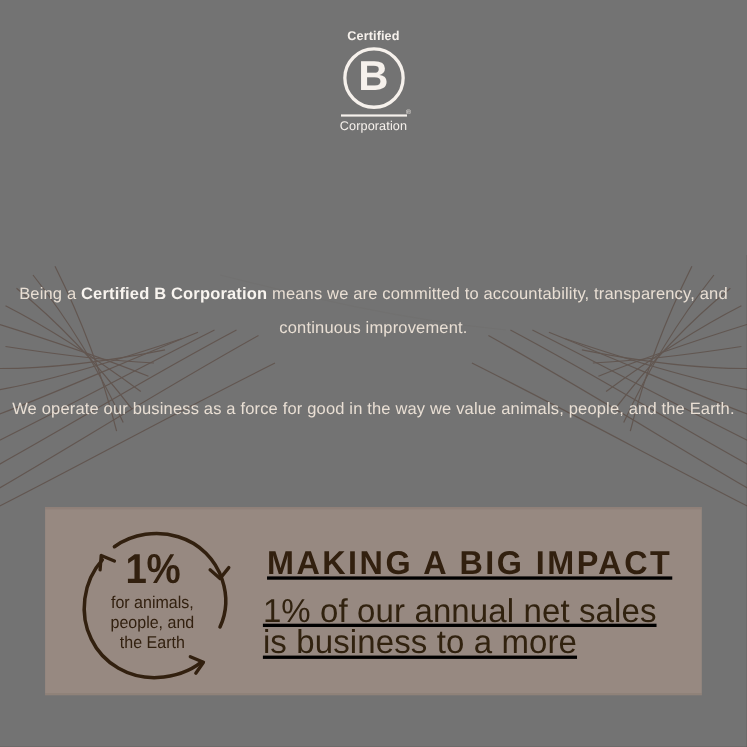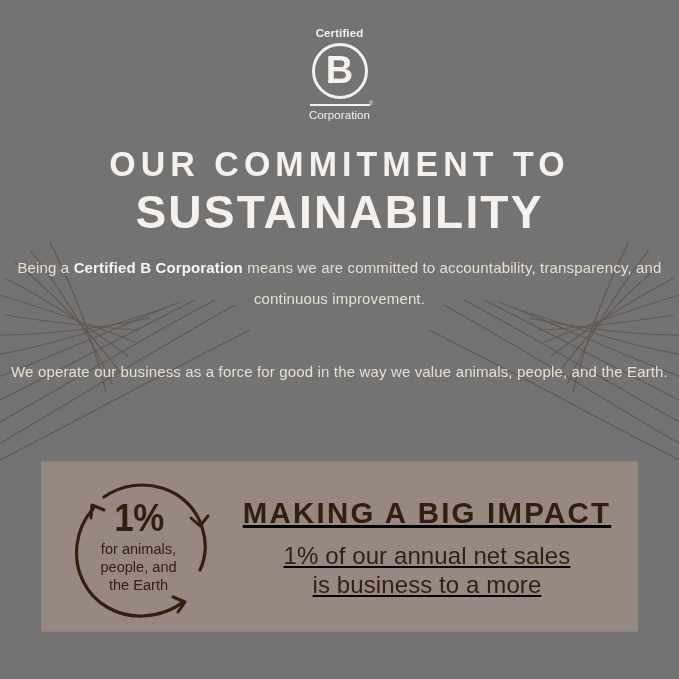--- a/index.html
+++ b/index.html
@@ -208,25 +208,24 @@
     font-size:30px;
     font-weight:bold;
     letter-spacing:2.3px;
     color:#32200f;
     line-height:1;
     white-space:nowrap;
     transform:scaleX(0.98);
   }
   .impact-body {
     margin-top:13px;
-    font-size:24px;
+    font-size:30px;
     line-height:29px;
     color:#31220f;
     letter-spacing:0.1px;
-    text-align:center;
   }
   .impact-body div { white-space:nowrap; }
 </style>
 </head>
 <body>
 
 <div id="poster">
 
   <svg class="texture" viewBox="0 0 679 679" preserveAspectRatio="none" aria-hidden="true">
     <g stroke="#50362a" stroke-width="1.1" fill="none" opacity="0.85">
@@ -270,24 +269,20 @@
       <div class="bcorp-circle"></div>
       <div class="bcorp-b">B</div>
     </div>
     <div class="bcorp-rule-wrap">
       <div class="bcorp-rule"></div>
       <span class="bcorp-reg">®</span>
     </div>
     <div class="bcorp-corp">Corporation</div>
   </div>
 
-  <div class="headline">
-    <div class="headline-line1">OUR COMMITMENT TO</div>
-    <div class="headline-line2">SUSTAINABILITY</div>
-  </div>
 
   <div class="para" id="para1">
     <span>Being a </span><strong>Certified B Corporation</strong><span> means we are committed to accountability, transparency, and continuous improvement.</span>
   </div>
 
   <div class="para" id="para2">We operate our business as a force for good in the way we value animals, people, and the Earth.</div>
 
   <div class="panel">
     <div class="panel-edge-top"></div>
     <div class="panel-edge-bottom"></div>

